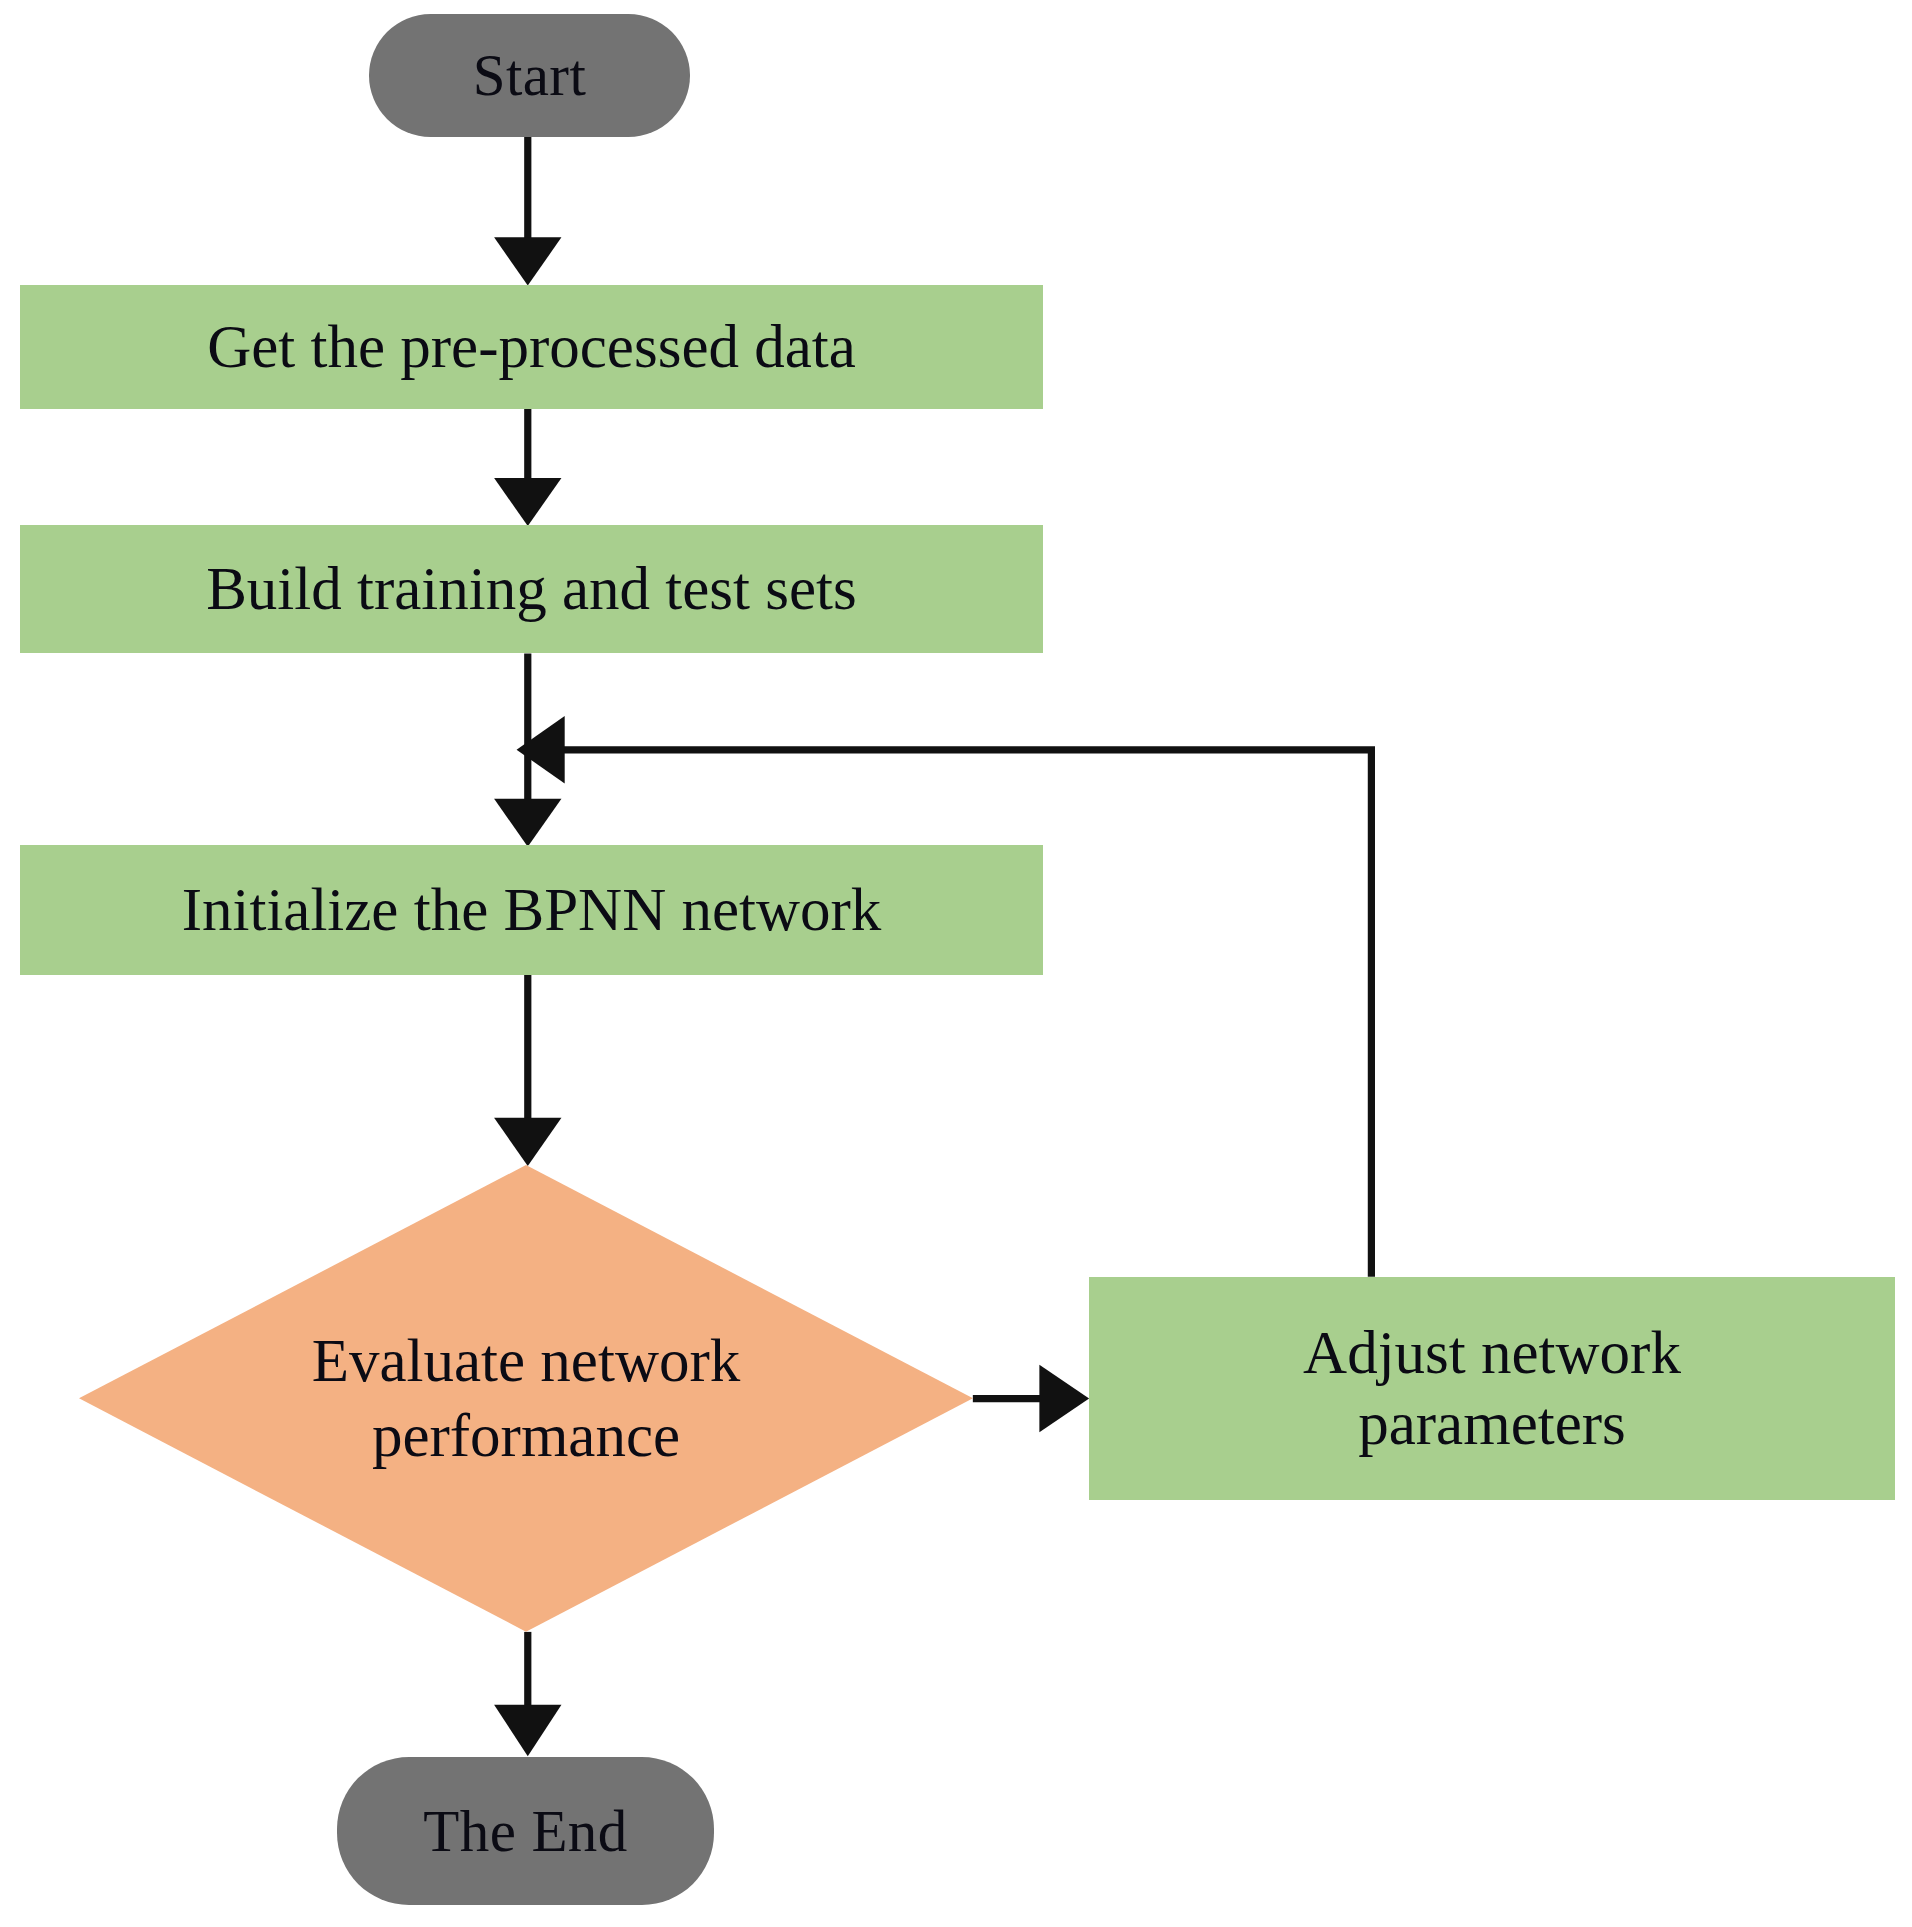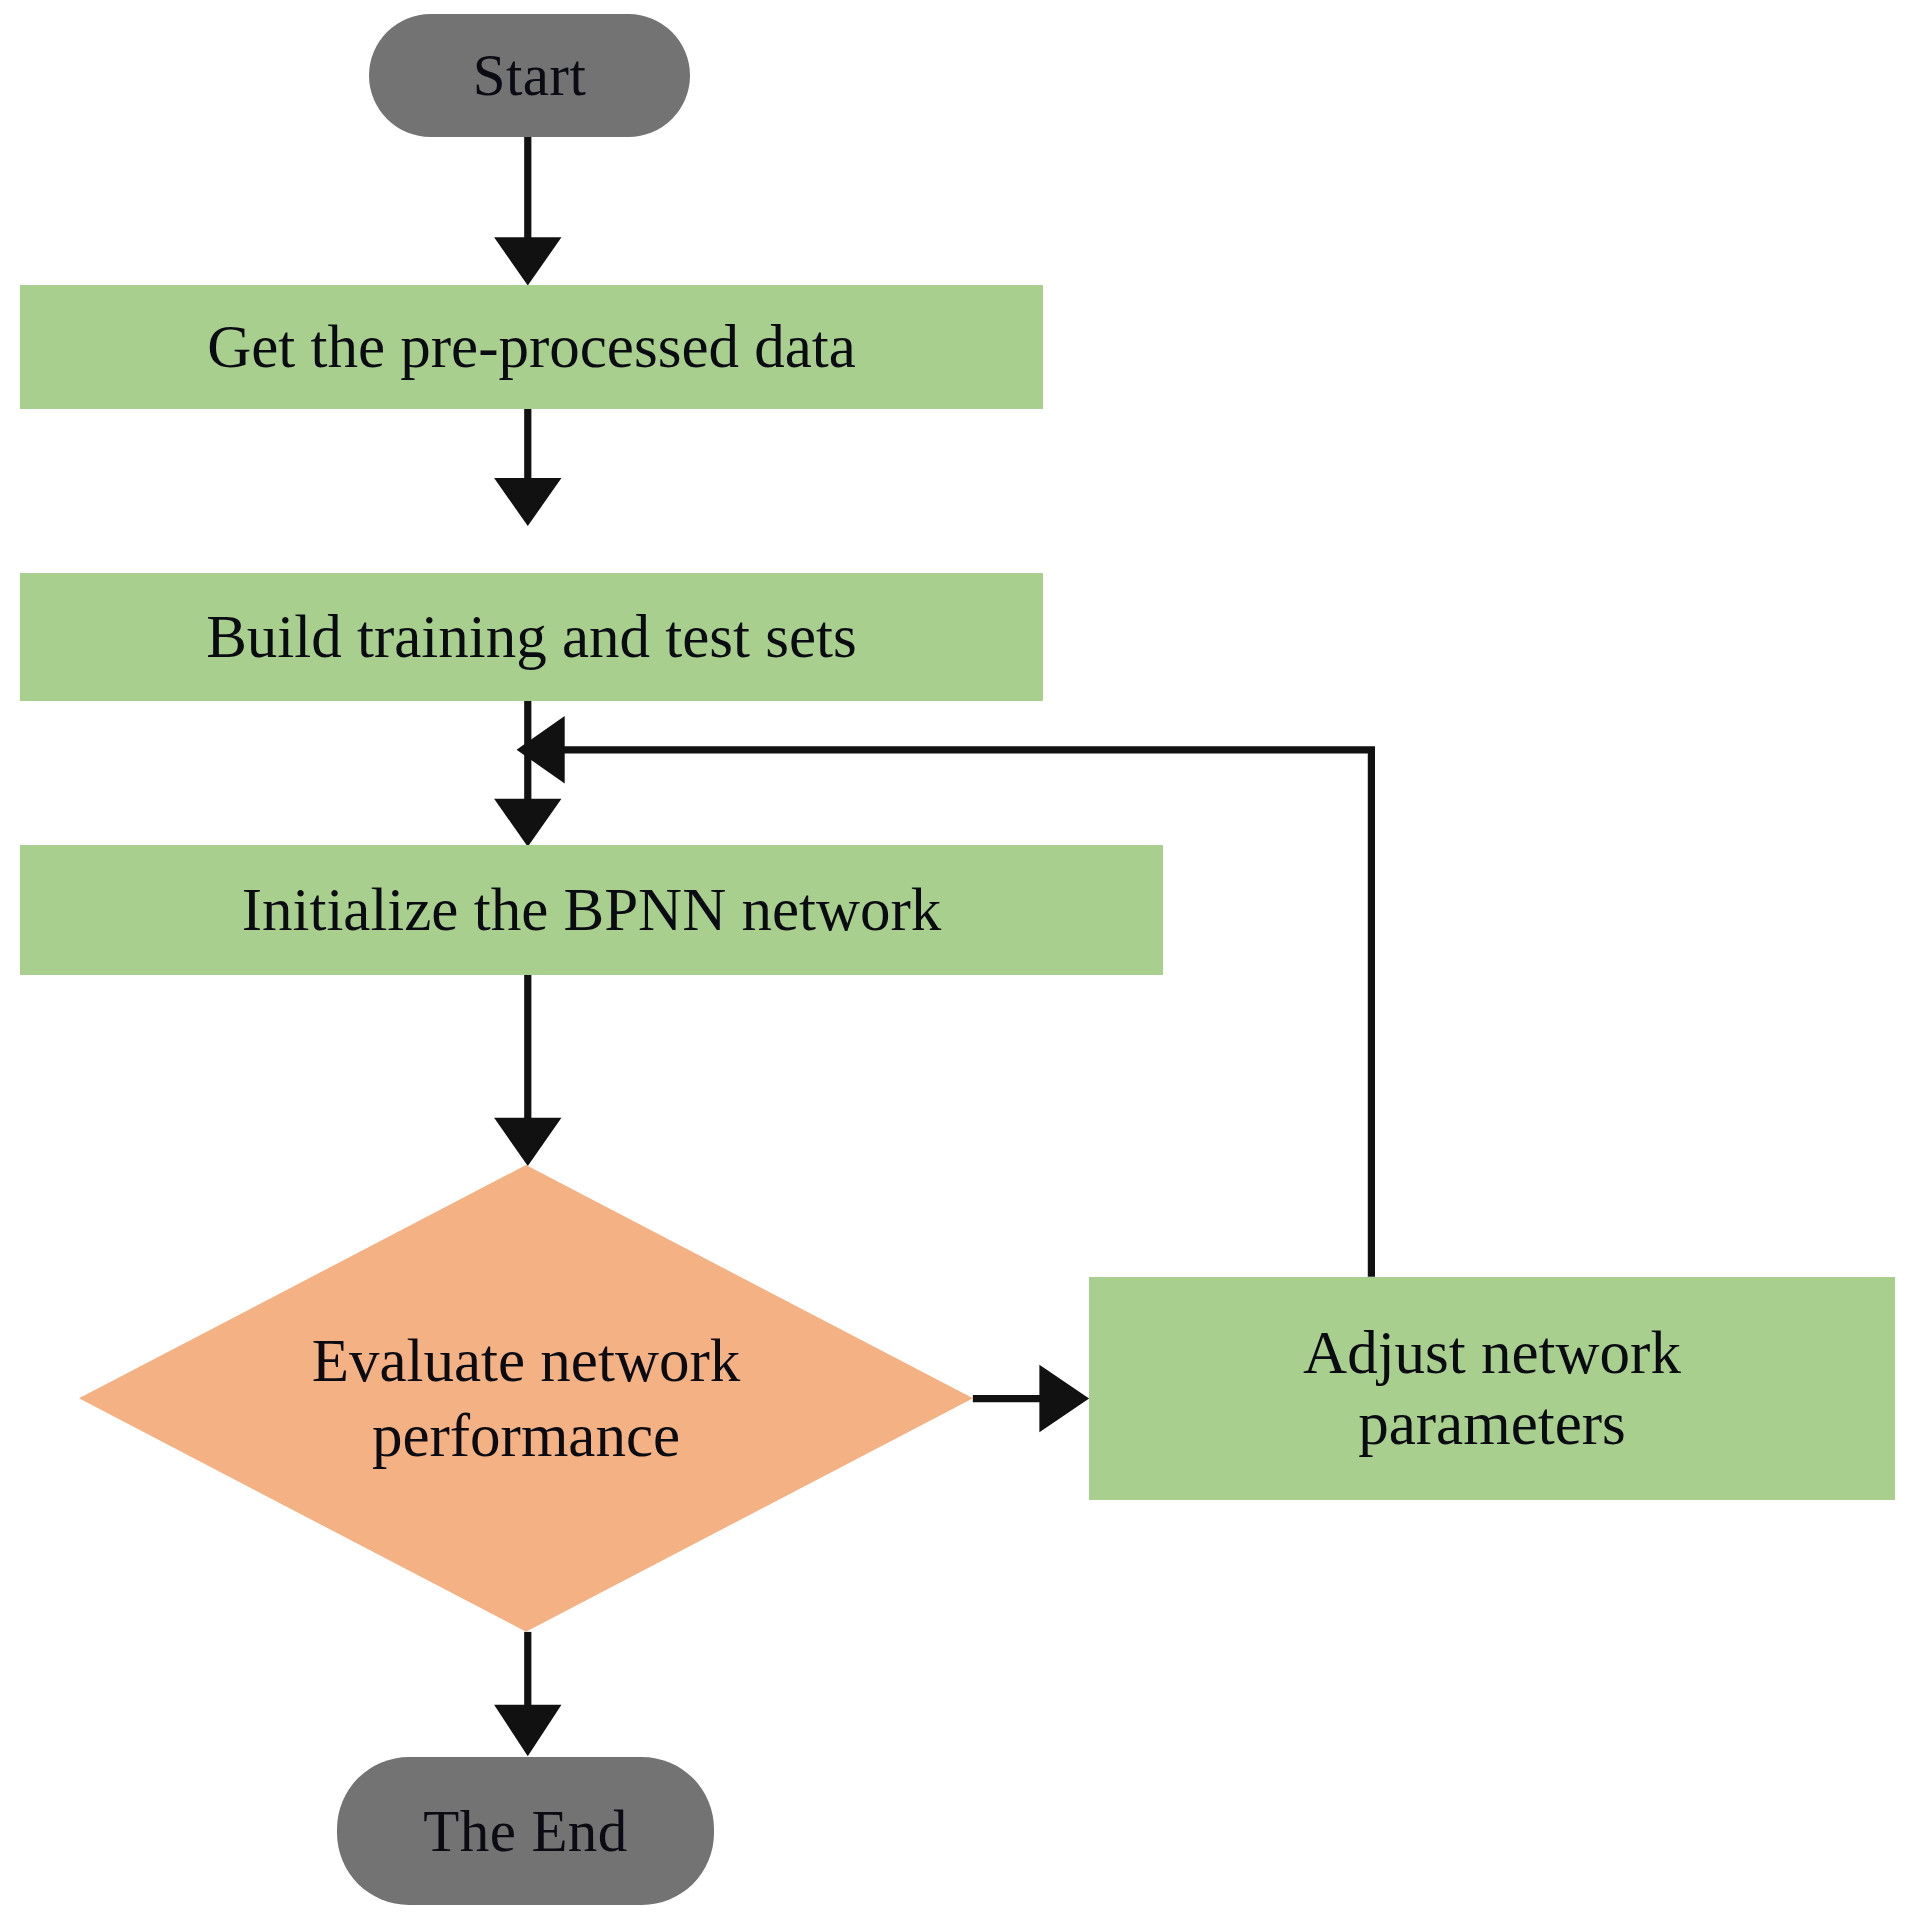--- a/index.html
+++ b/index.html
@@ -119,25 +119,25 @@
   </svg>
 
   <div class="node terminator" style="left:369px; top:13.6px; width:321px; height:123px;">
     <span>Start</span>
   </div>
 
   <div class="node process" style="left:20px; top:285px; width:1023px; height:124px;">
     <span>Get the pre-processed data</span>
   </div>
 
-  <div class="node process" style="left:20px; top:525px; width:1023px; height:128px;margin-top:48px;">
+  <div class="node process" style="left:20px; top:525px; width:1023px; height:128px;">
     <span>Build training and test sets</span>
   </div>
 
-  <div class="node process" style="left:20px; top:845px; width:1143px; height:130px;">
+  <div class="node process" style="left:20px; top:845px; width:1023px; height:130px;">
     <span>Initialize the BPNN network</span>
   </div>
 
   <div class="decision-wrap" style="left:79px; top:1165px; width:894px; height:467px;">
     <svg class="decision-shape" viewBox="0 0 1115 582" preserveAspectRatio="none" xmlns="http://www.w3.org/2000/svg">
       <polygon points="557.5,0 1115,291 557.5,582 0,291" fill="#f4b183"></polygon>
     </svg>
     <div class="decision-label" style="padding:0 168px;">Evaluate network performance</div>
   </div>
 

